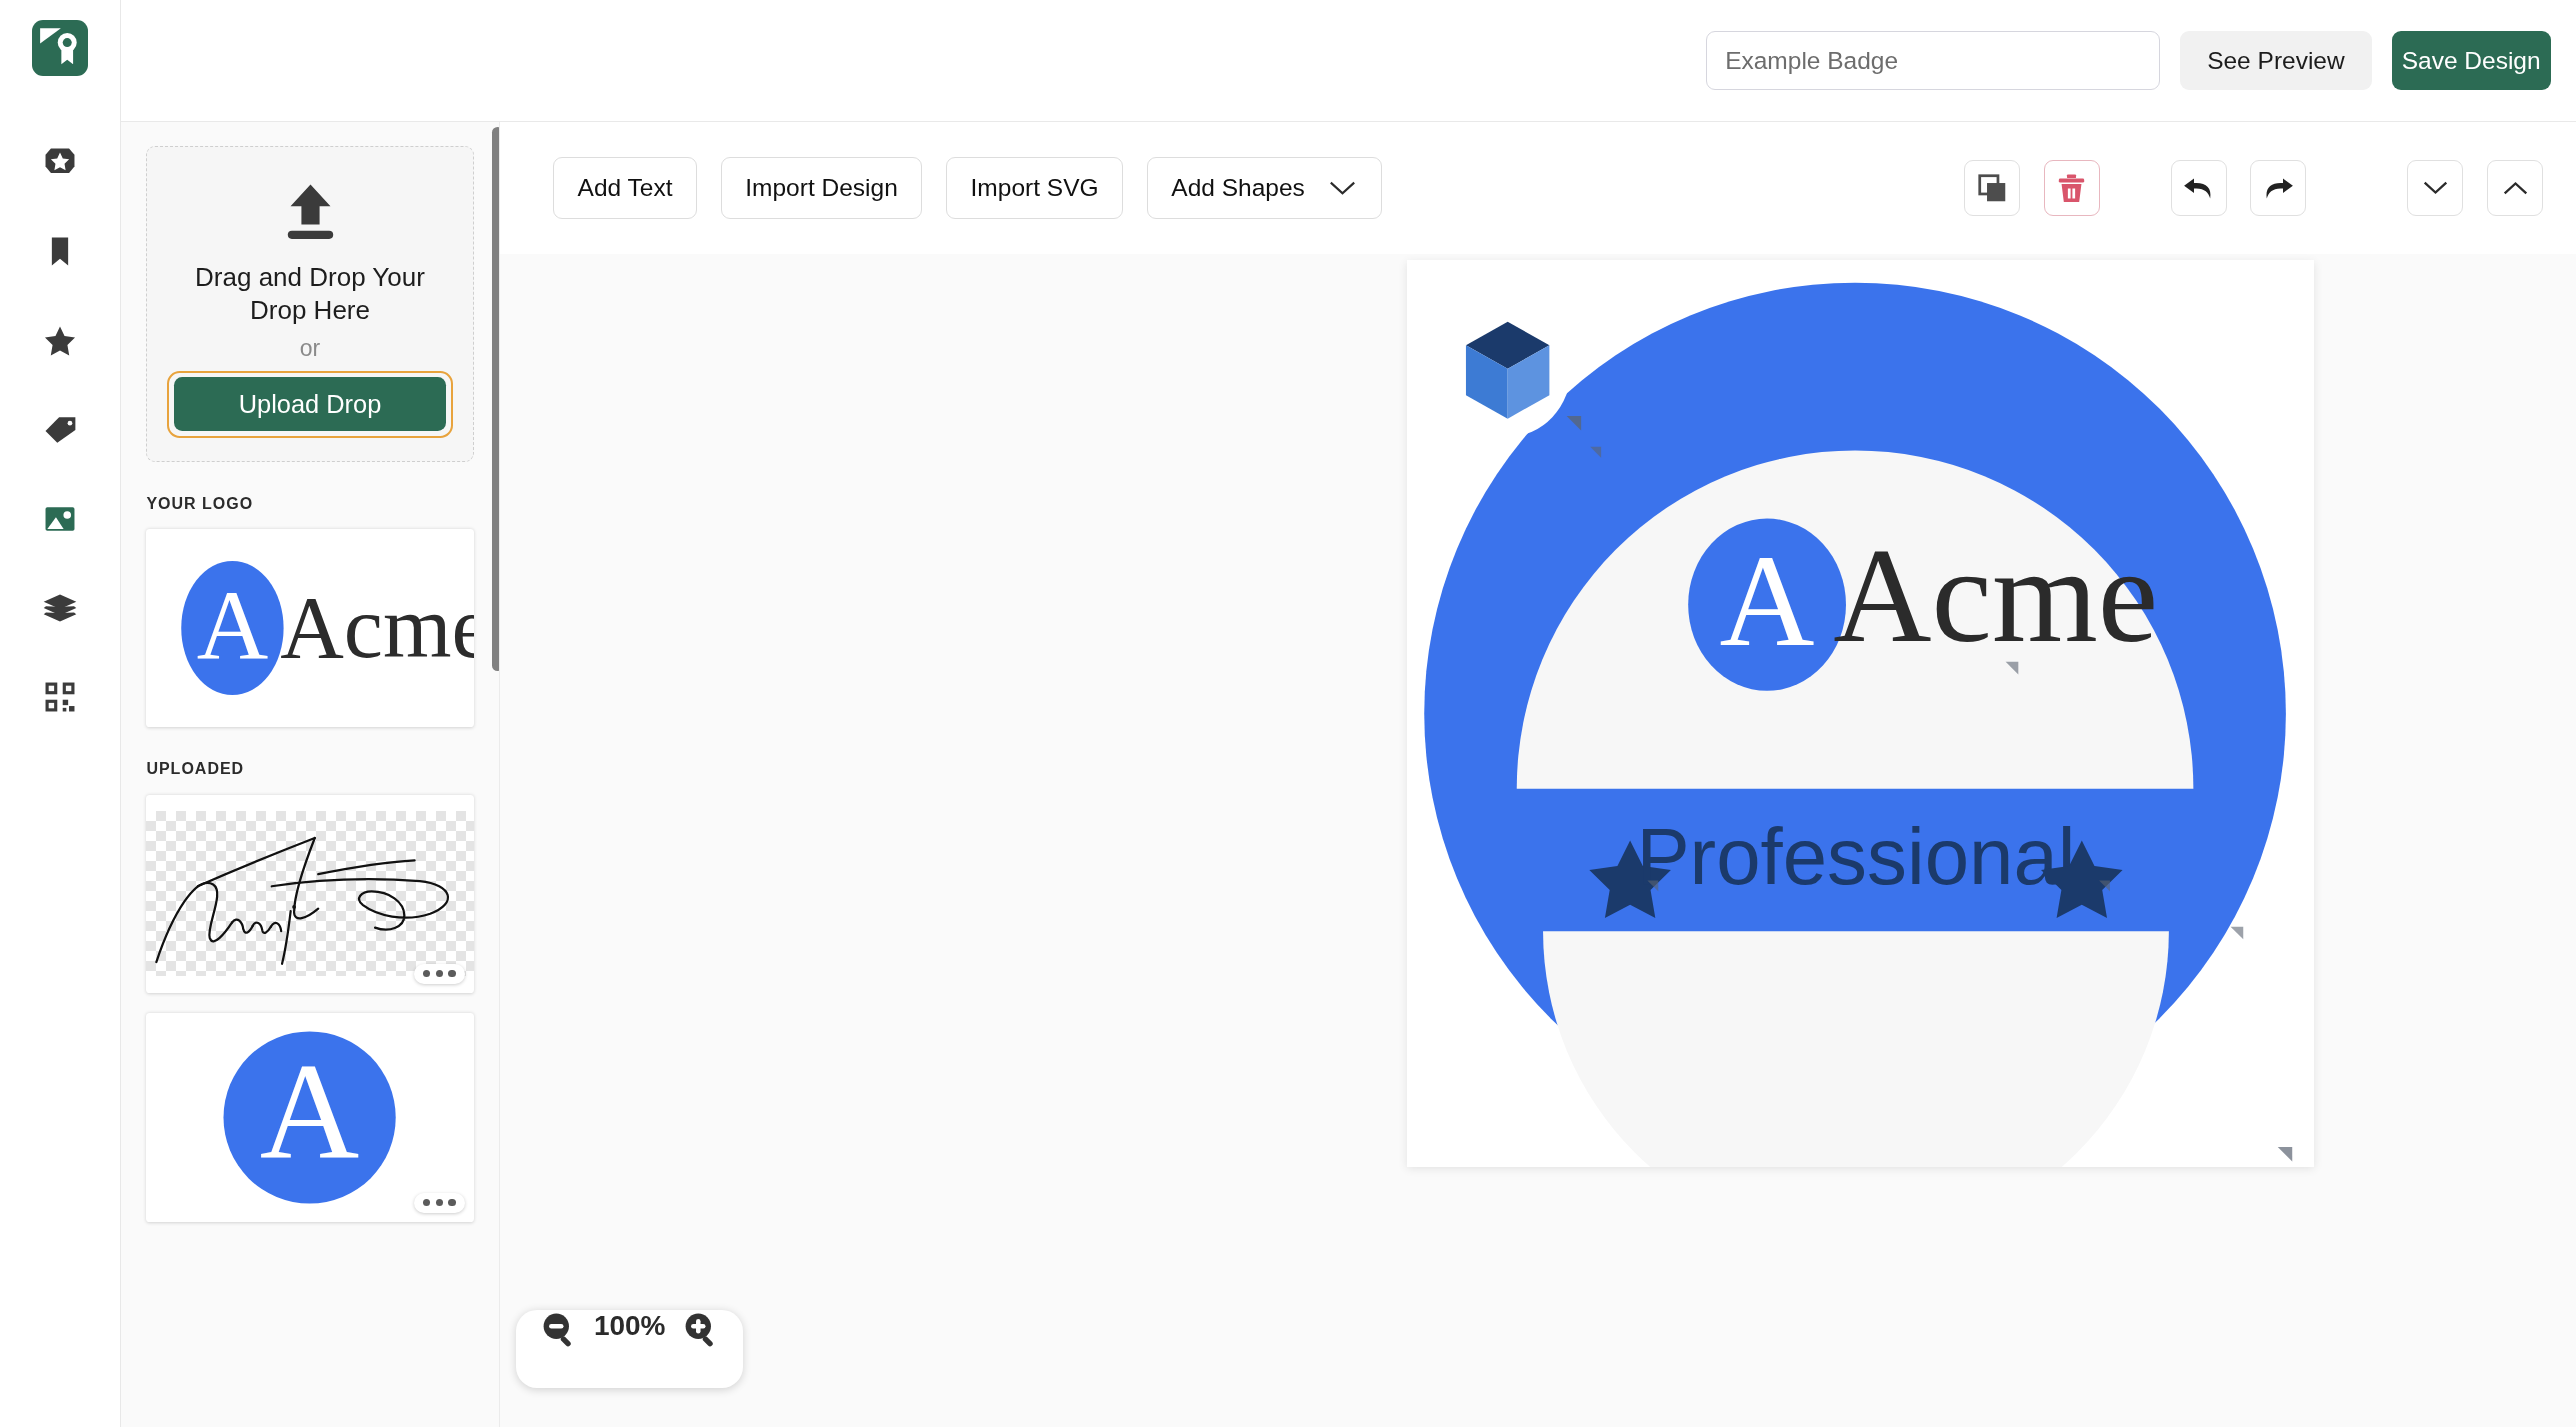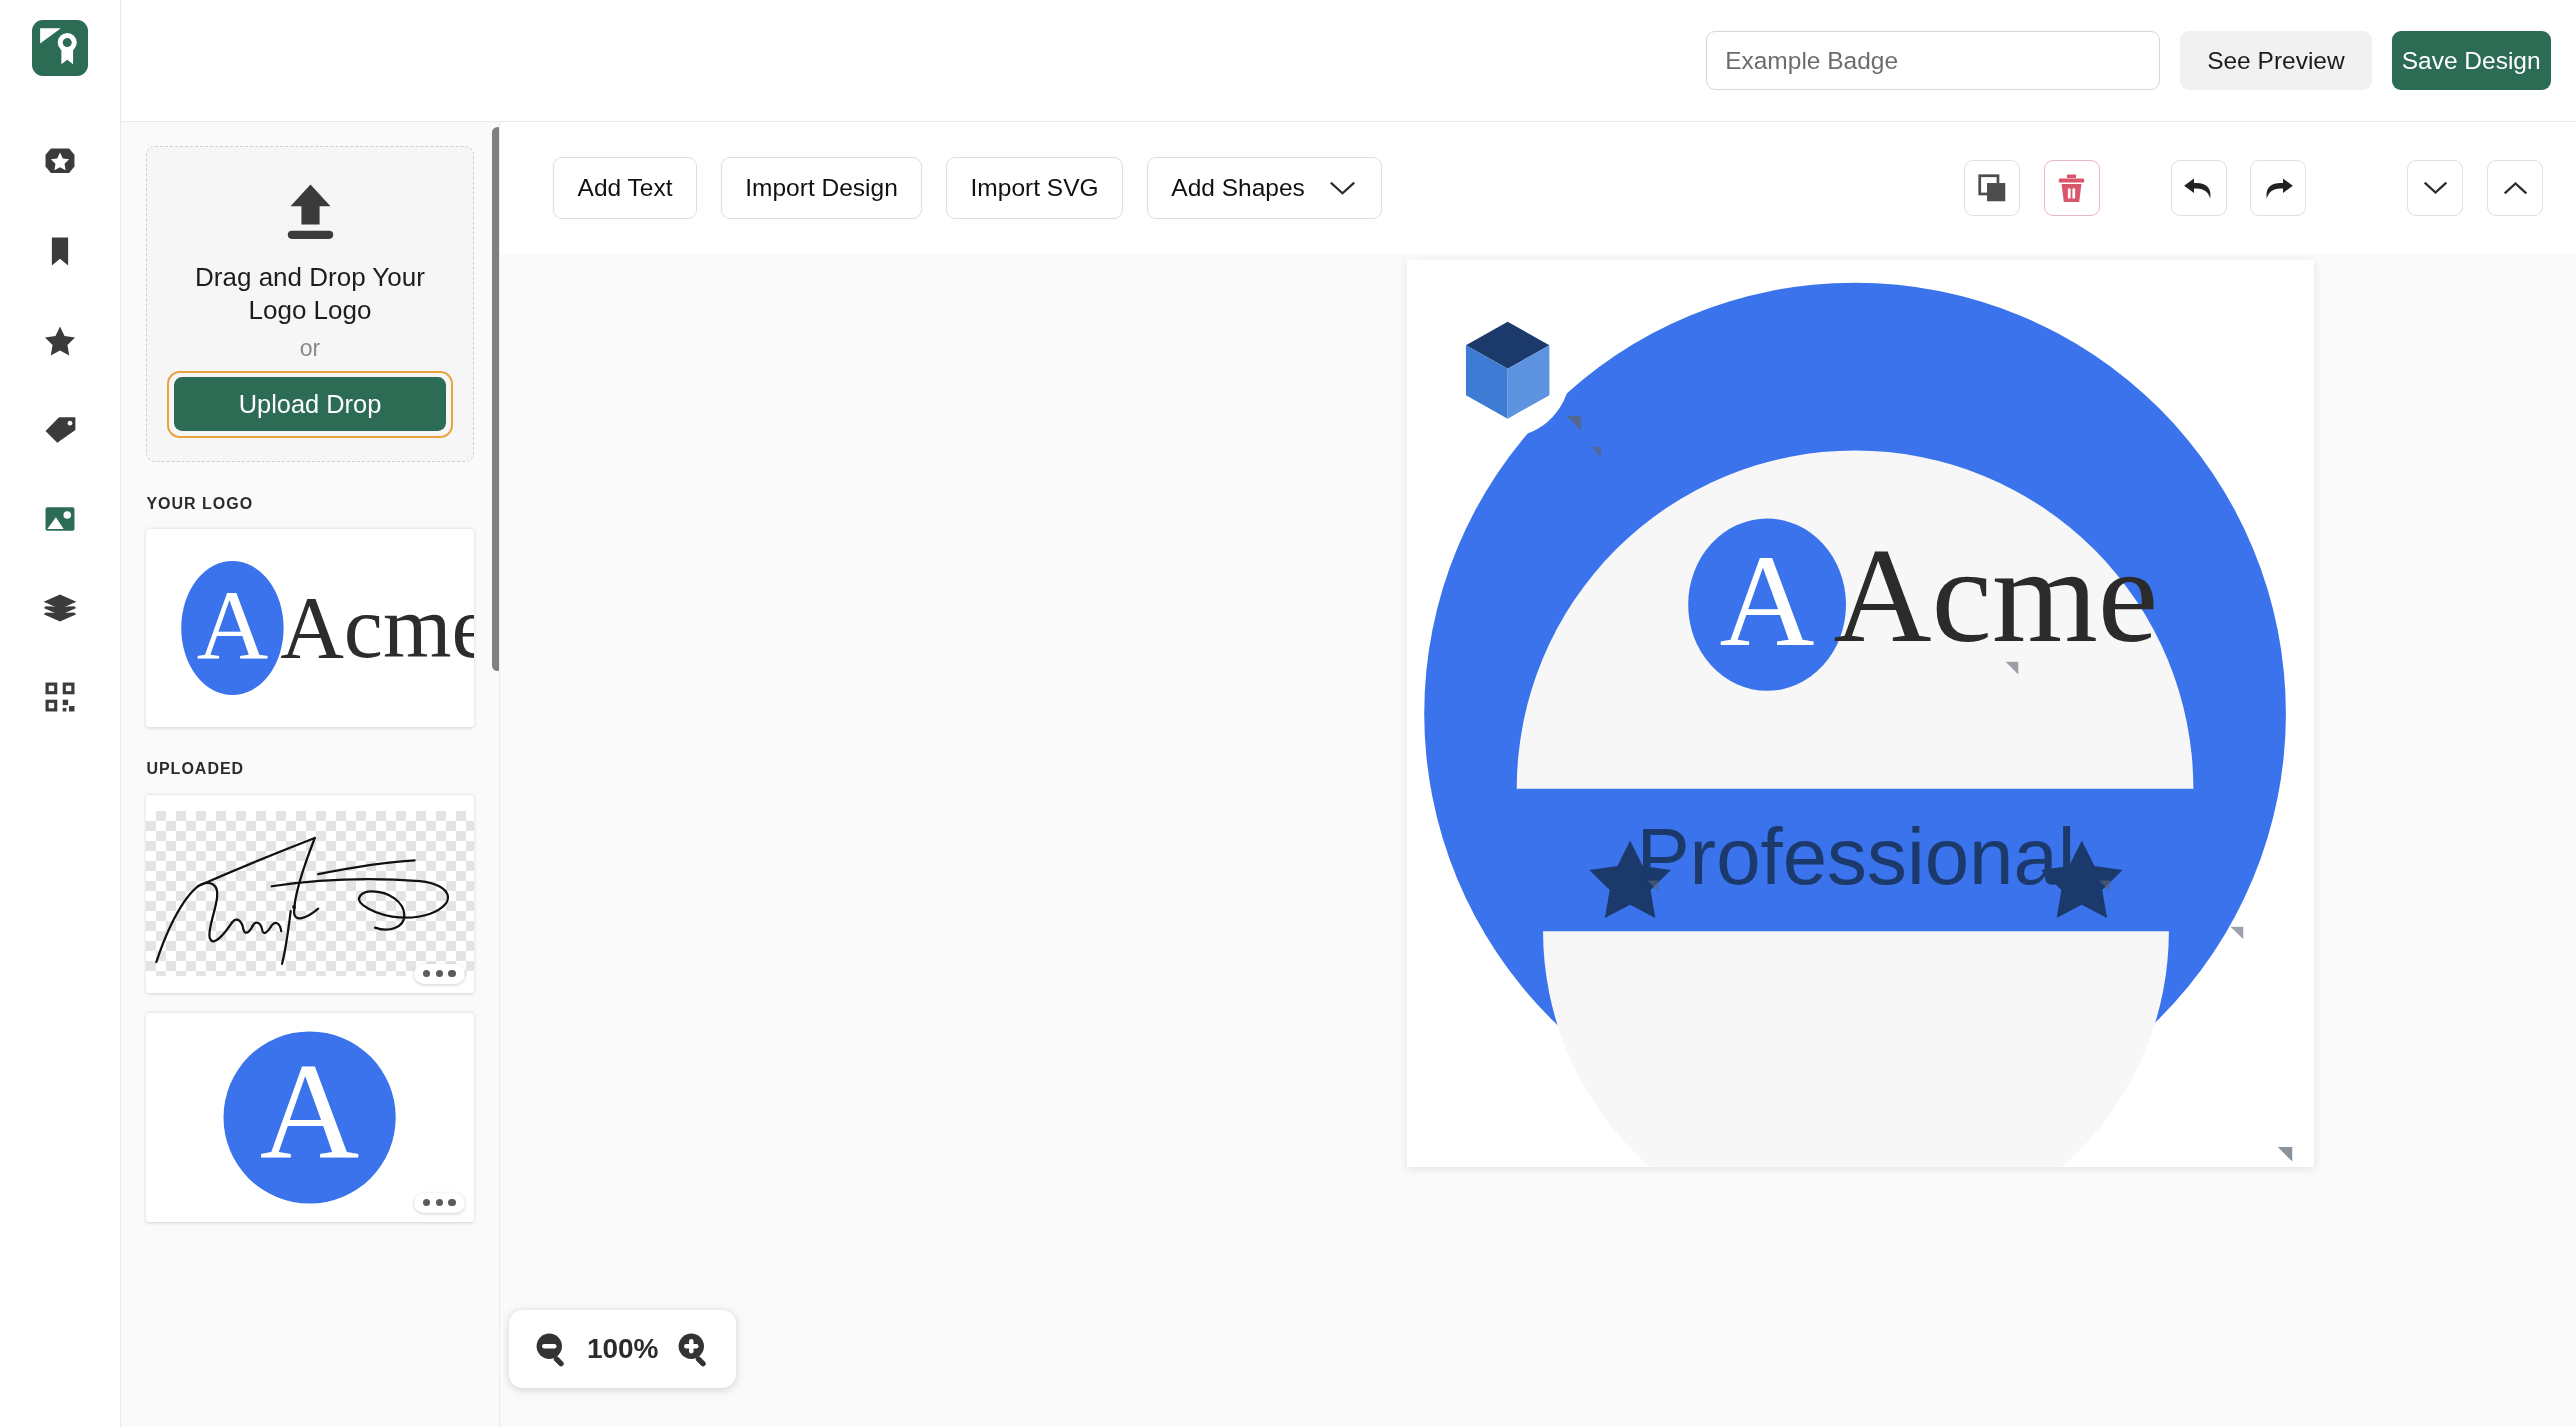--- a/index.html
+++ b/index.html
@@ -143,23 +143,23 @@
   
   .stage { flex: 1 1 auto; position: relative; background: #fafafa; overflow: hidden; }
   .canvas {
     position: absolute; left: 907px; top: 6.3px;
     width: 907px; height: 907px; background: #fff;
     box-shadow: 0 1.8px 9px rgba(0,0,0,.10);
   }
 
   
   .zoom-pill {
-    position: absolute; left: 9px; bottom: 40px;
-    background:#fff; border-radius: 14px; box-shadow: 0 1.8px 9px rgba(0,0,0,.16);
-    height: 78px; padding: 0 23.6px; display:flex; align-items:center; gap: 16.3px;
+    position: absolute; left: 16px; bottom: 40px;
+    background:#fff; border-radius: 21px; box-shadow: 0 1.8px 9px rgba(0,0,0,.16);
+    height: 78px; padding: 0 23.6px; display:flex; align-items:flex-start; gap: 16.3px;
   }
   .zoom-val { font-size: 28px; font-weight: bold; color:#2b2b2b; }
   .zoom-btn { cursor:pointer; display:flex; }
 </style>
 </head>
 <body>
 
 <div class="app">
 
   <div class="rail">
@@ -242,21 +242,21 @@
     <div class="body">
 
       <div class="panel">
 
         <div class="dropzone">
           <svg class="upload-arrow" viewBox="0 0 76 76">
             <path d="M38 6 L60 30 L48 30 L48 50 L28 50 L28 30 L16 30 Z" fill="#3b3b3b"></path>
             <rect x="13" y="57" width="50" height="9" rx="4.5" fill="#3b3b3b"></rect>
           </svg>
           <div class="dz-text">Drag and Drop Your</div>
-          <div class="dz-text">Logo Logo</div>
+          <div class="dz-text">Drop Here</div>
           <div class="dz-or">or</div>
           <div class="upload-btn-wrap">
             <button class="upload-btn">Upload Drop</button>
           </div>
         </div>
 
         <div class="sec-title">YOUR LOGO</div>
 
         <div class="thumb">
           <svg viewBox="0 0 390 210" style="width:100%;height:100%">

